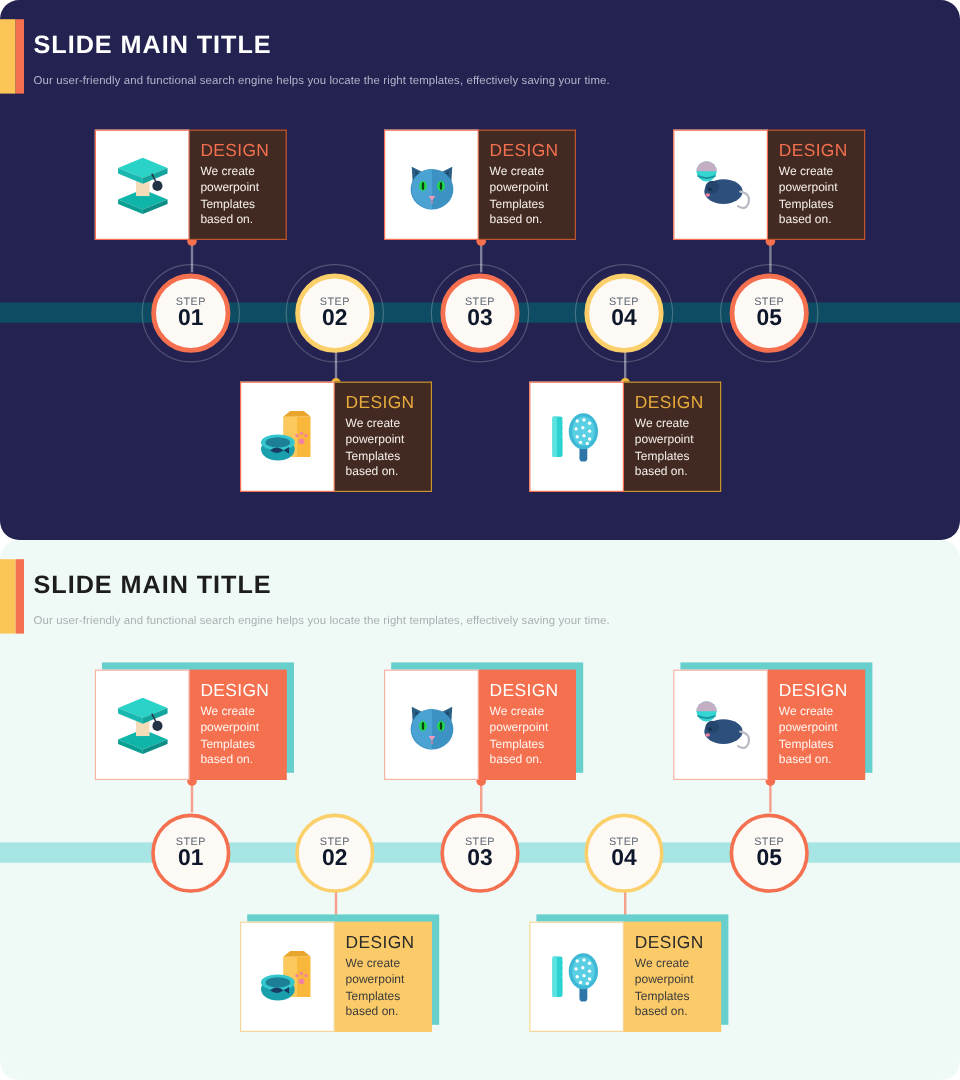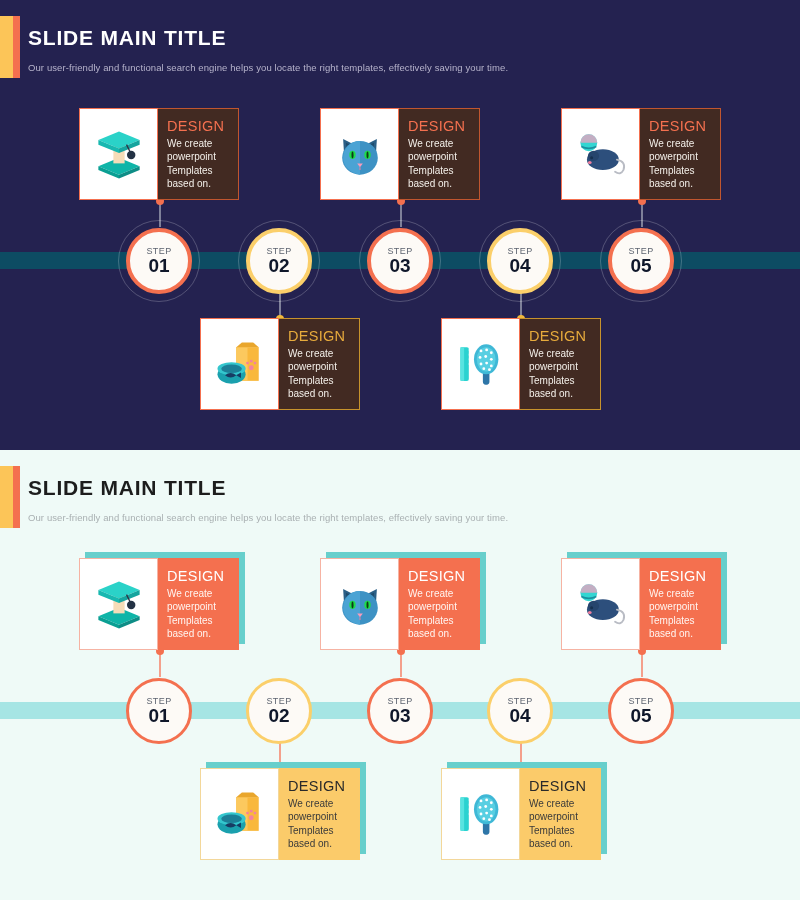--- a/index.html
+++ b/index.html
@@ -2,21 +2,21 @@
 <html><head>
 <meta charset="utf-8">
 <style>
   * { box-sizing: border-box; margin: 0; padding: 0; }
   html, body {
     width: 800px; height: 900px;
     font-family: "Liberation Sans", sans-serif;
     overflow: hidden;
   }
 
-  .slide { position: relative; width: 800px; height: 450px; overflow: hidden; }
+  .slide { position: relative; width: 800px; height: 450px; overflow: hidden; border-radius: 16px; }
   .slide--dark  { background: #242250; }
   .slide--light { background: #effaf7; }
 
   
   .accent-bar {
     position: absolute; left: 0; top: 16px;
     width: 20px; height: 62px; display: flex;
   }
   .accent-bar .stripe-a { width: 13px; height: 100%; background: #fcc558; }
   .accent-bar .stripe-b { width: 7px;  height: 100%; background: #f4704f; }

